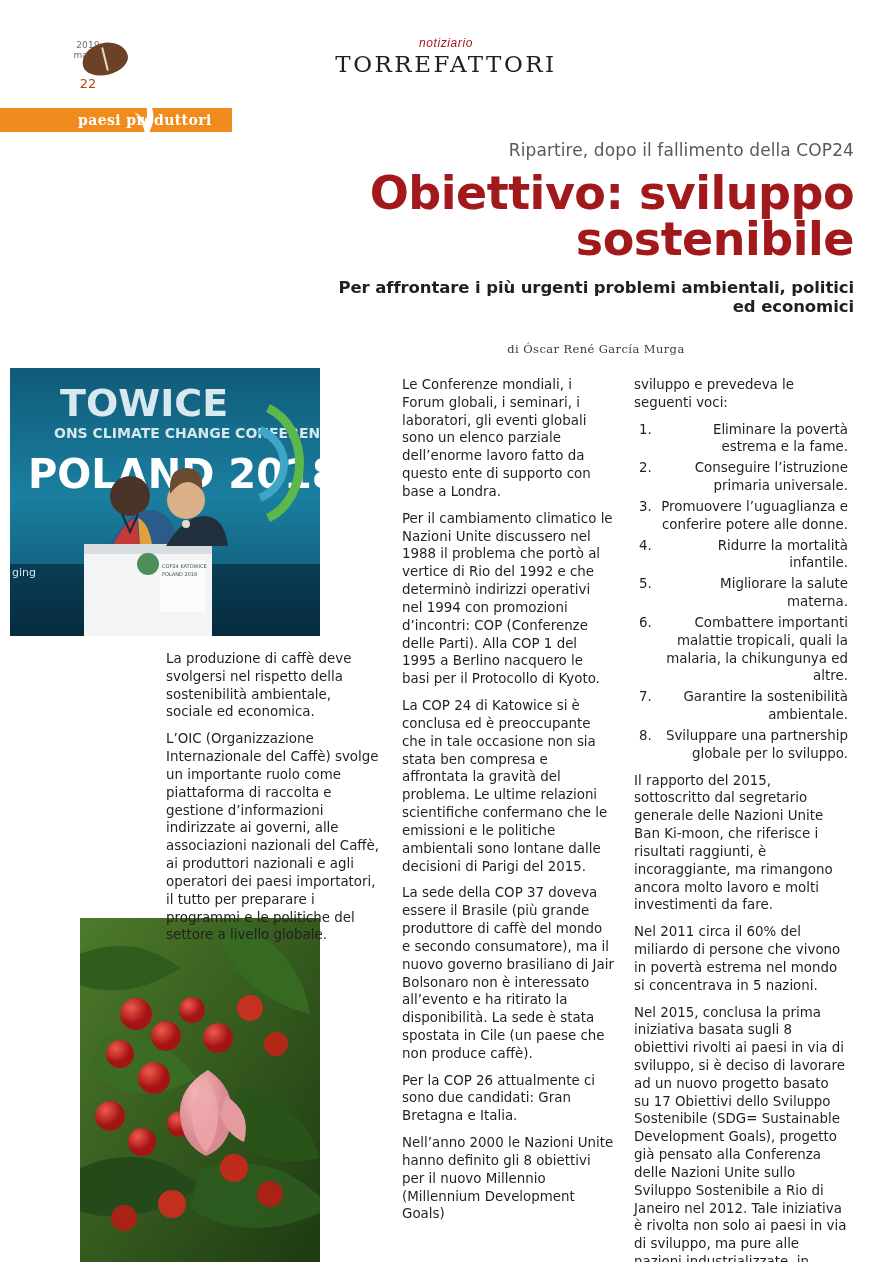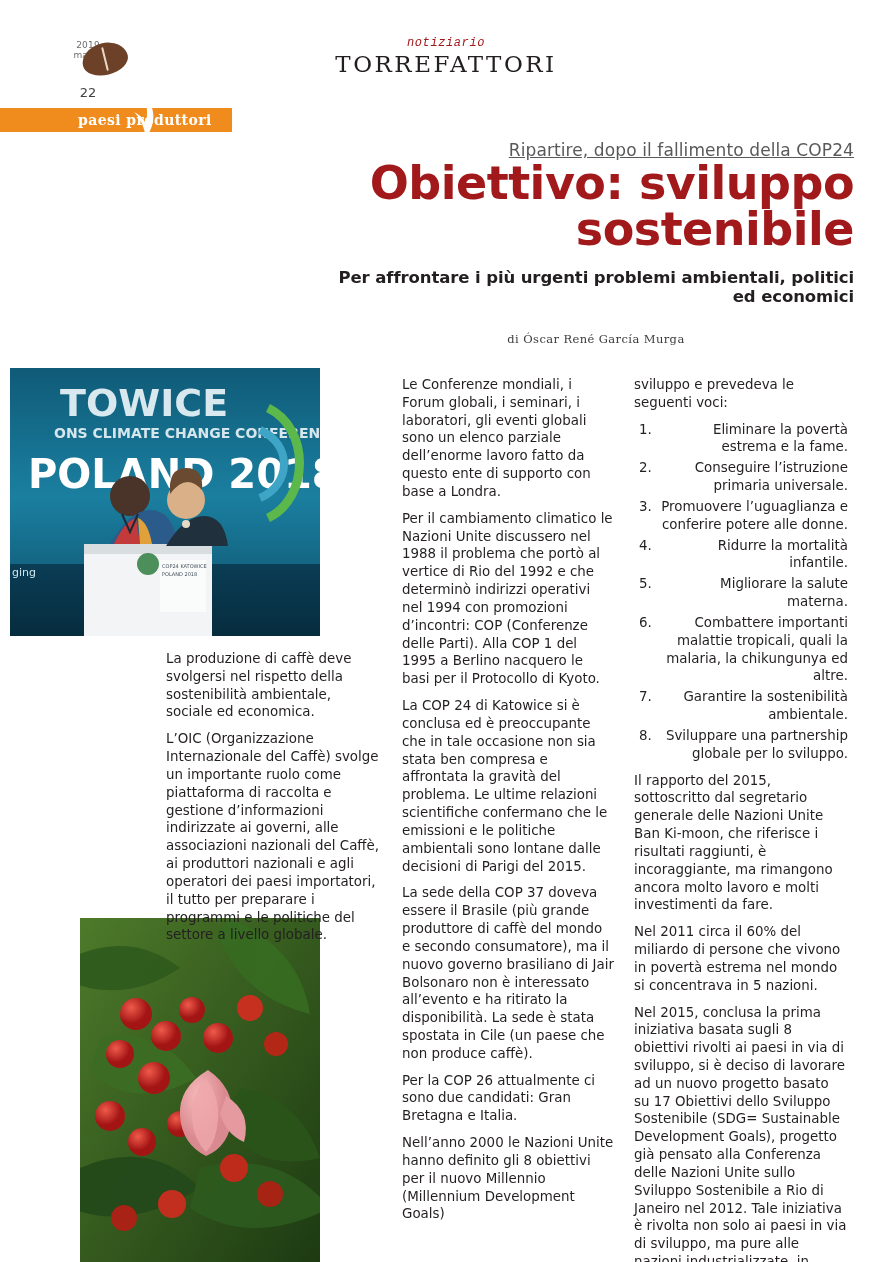--- a/index.html
+++ b/index.html
@@ -35,22 +35,22 @@
     color: #6d6e71;
     letter-spacing: .2px;
   }
   .issue-month {
     font-size: 9px;
     color: #6d6e71;
     letter-spacing: .2px;
   }
   .issue-page {
     font-size: 13px;
-    color: #404040;
-    margin-top: 25px;
+    color: #c2410c;
+    margin-top: 16px;
   }
   .bean-icon {
     position: absolute;
     left: 82px;
     top: 43px;
     width: 46px;
     height: 32px;
   }
   .bean-icon .bean-body {
     position: absolute;
@@ -71,21 +71,21 @@
     transform: rotate(-14deg);
   }
 
   .masthead {
     position: absolute;
     left: 0; right: 0;
     top: 36px;
     text-align: center;
   }
   .masthead-top {
-    font-family: Liberation Mono, monospace;
+    font-family: Liberation Sans, sans-serif;
     font-style: italic;
     font-size: 12px;
     color: #a2191c;
     letter-spacing: .6px;
   }
   .masthead-main {
     font-family: "DejaVu Serif", serif;
     font-size: 23px;
     letter-spacing: 2.5px;
     color: #231f20;
@@ -126,22 +126,21 @@
     position: absolute;
     left: 338px;
     top: 140px;
     width: 516px;
     text-align: right;
   }
   .kicker {
     font-size: 17px;
     color: #58595b;
     letter-spacing: .1px;
-    margin-bottom: 0;
-    text-decoration: underline;
+    margin-bottom: 10px;
   }
   .headline {
     font-size: 46px;
     line-height: 1.0;
     font-weight: bold;
     color: #a2191c;
     letter-spacing: -.5px;
   }
   .headline .l2 { display: block; }
   .subhead {

